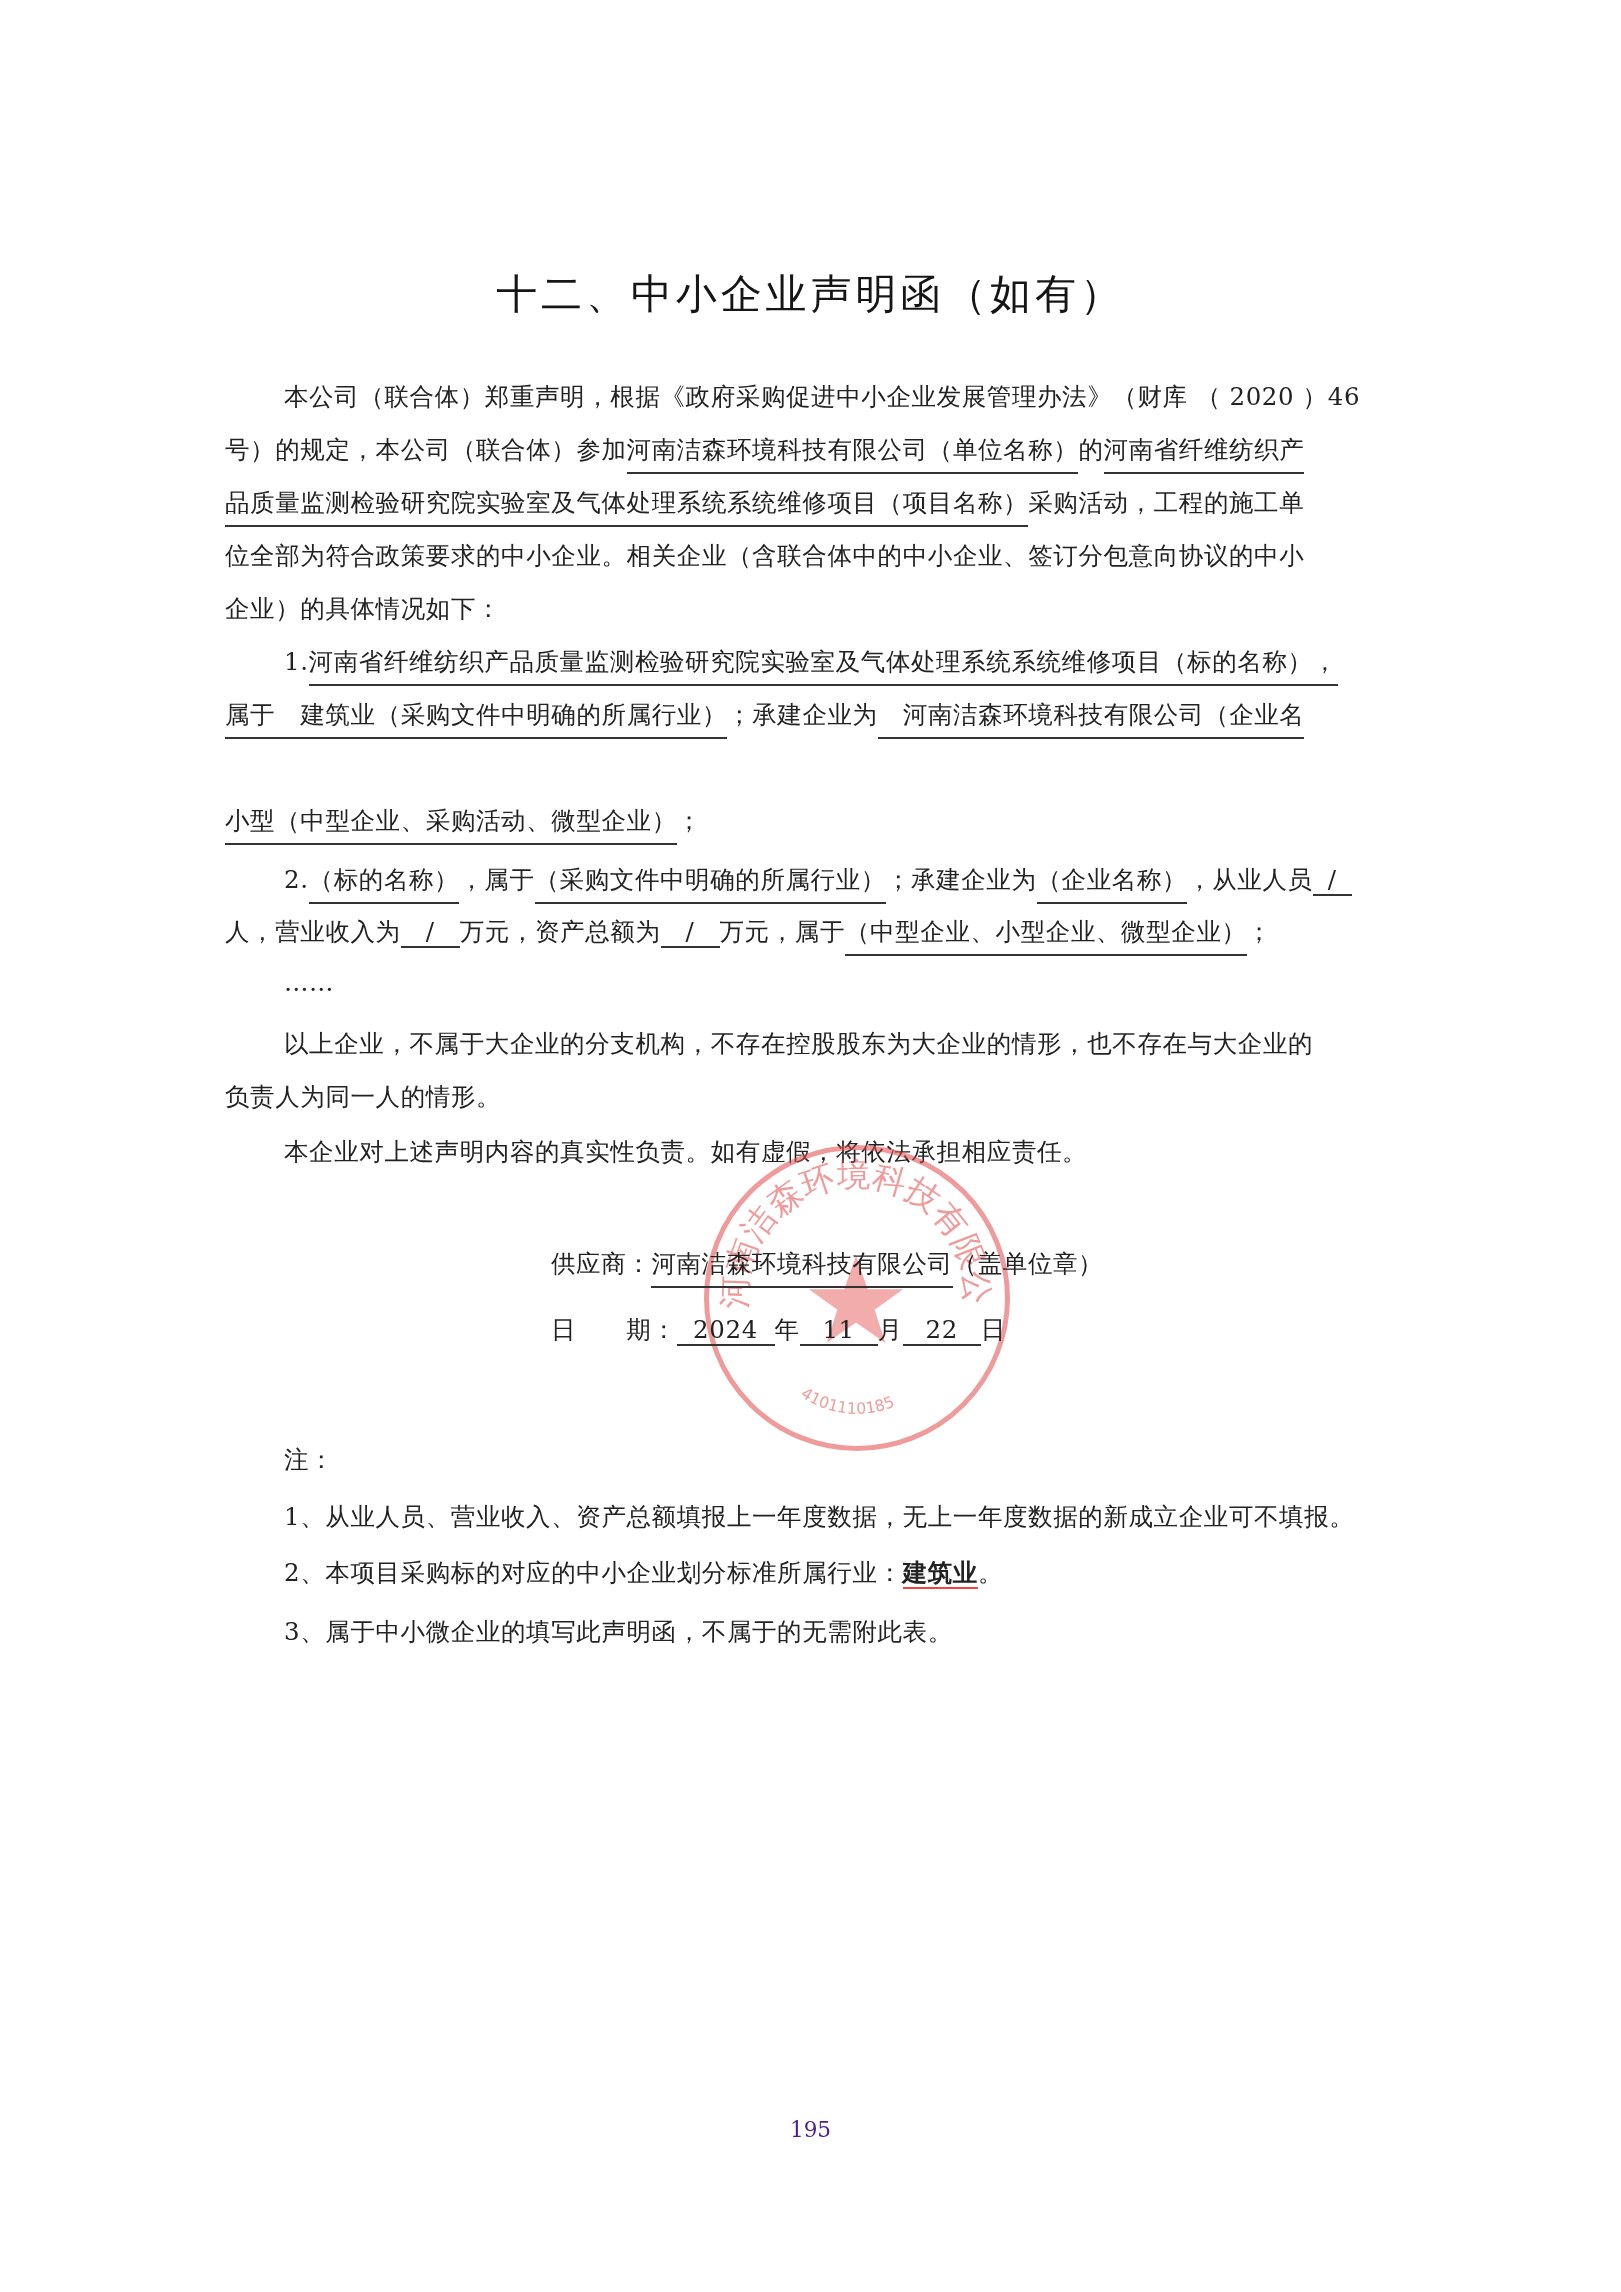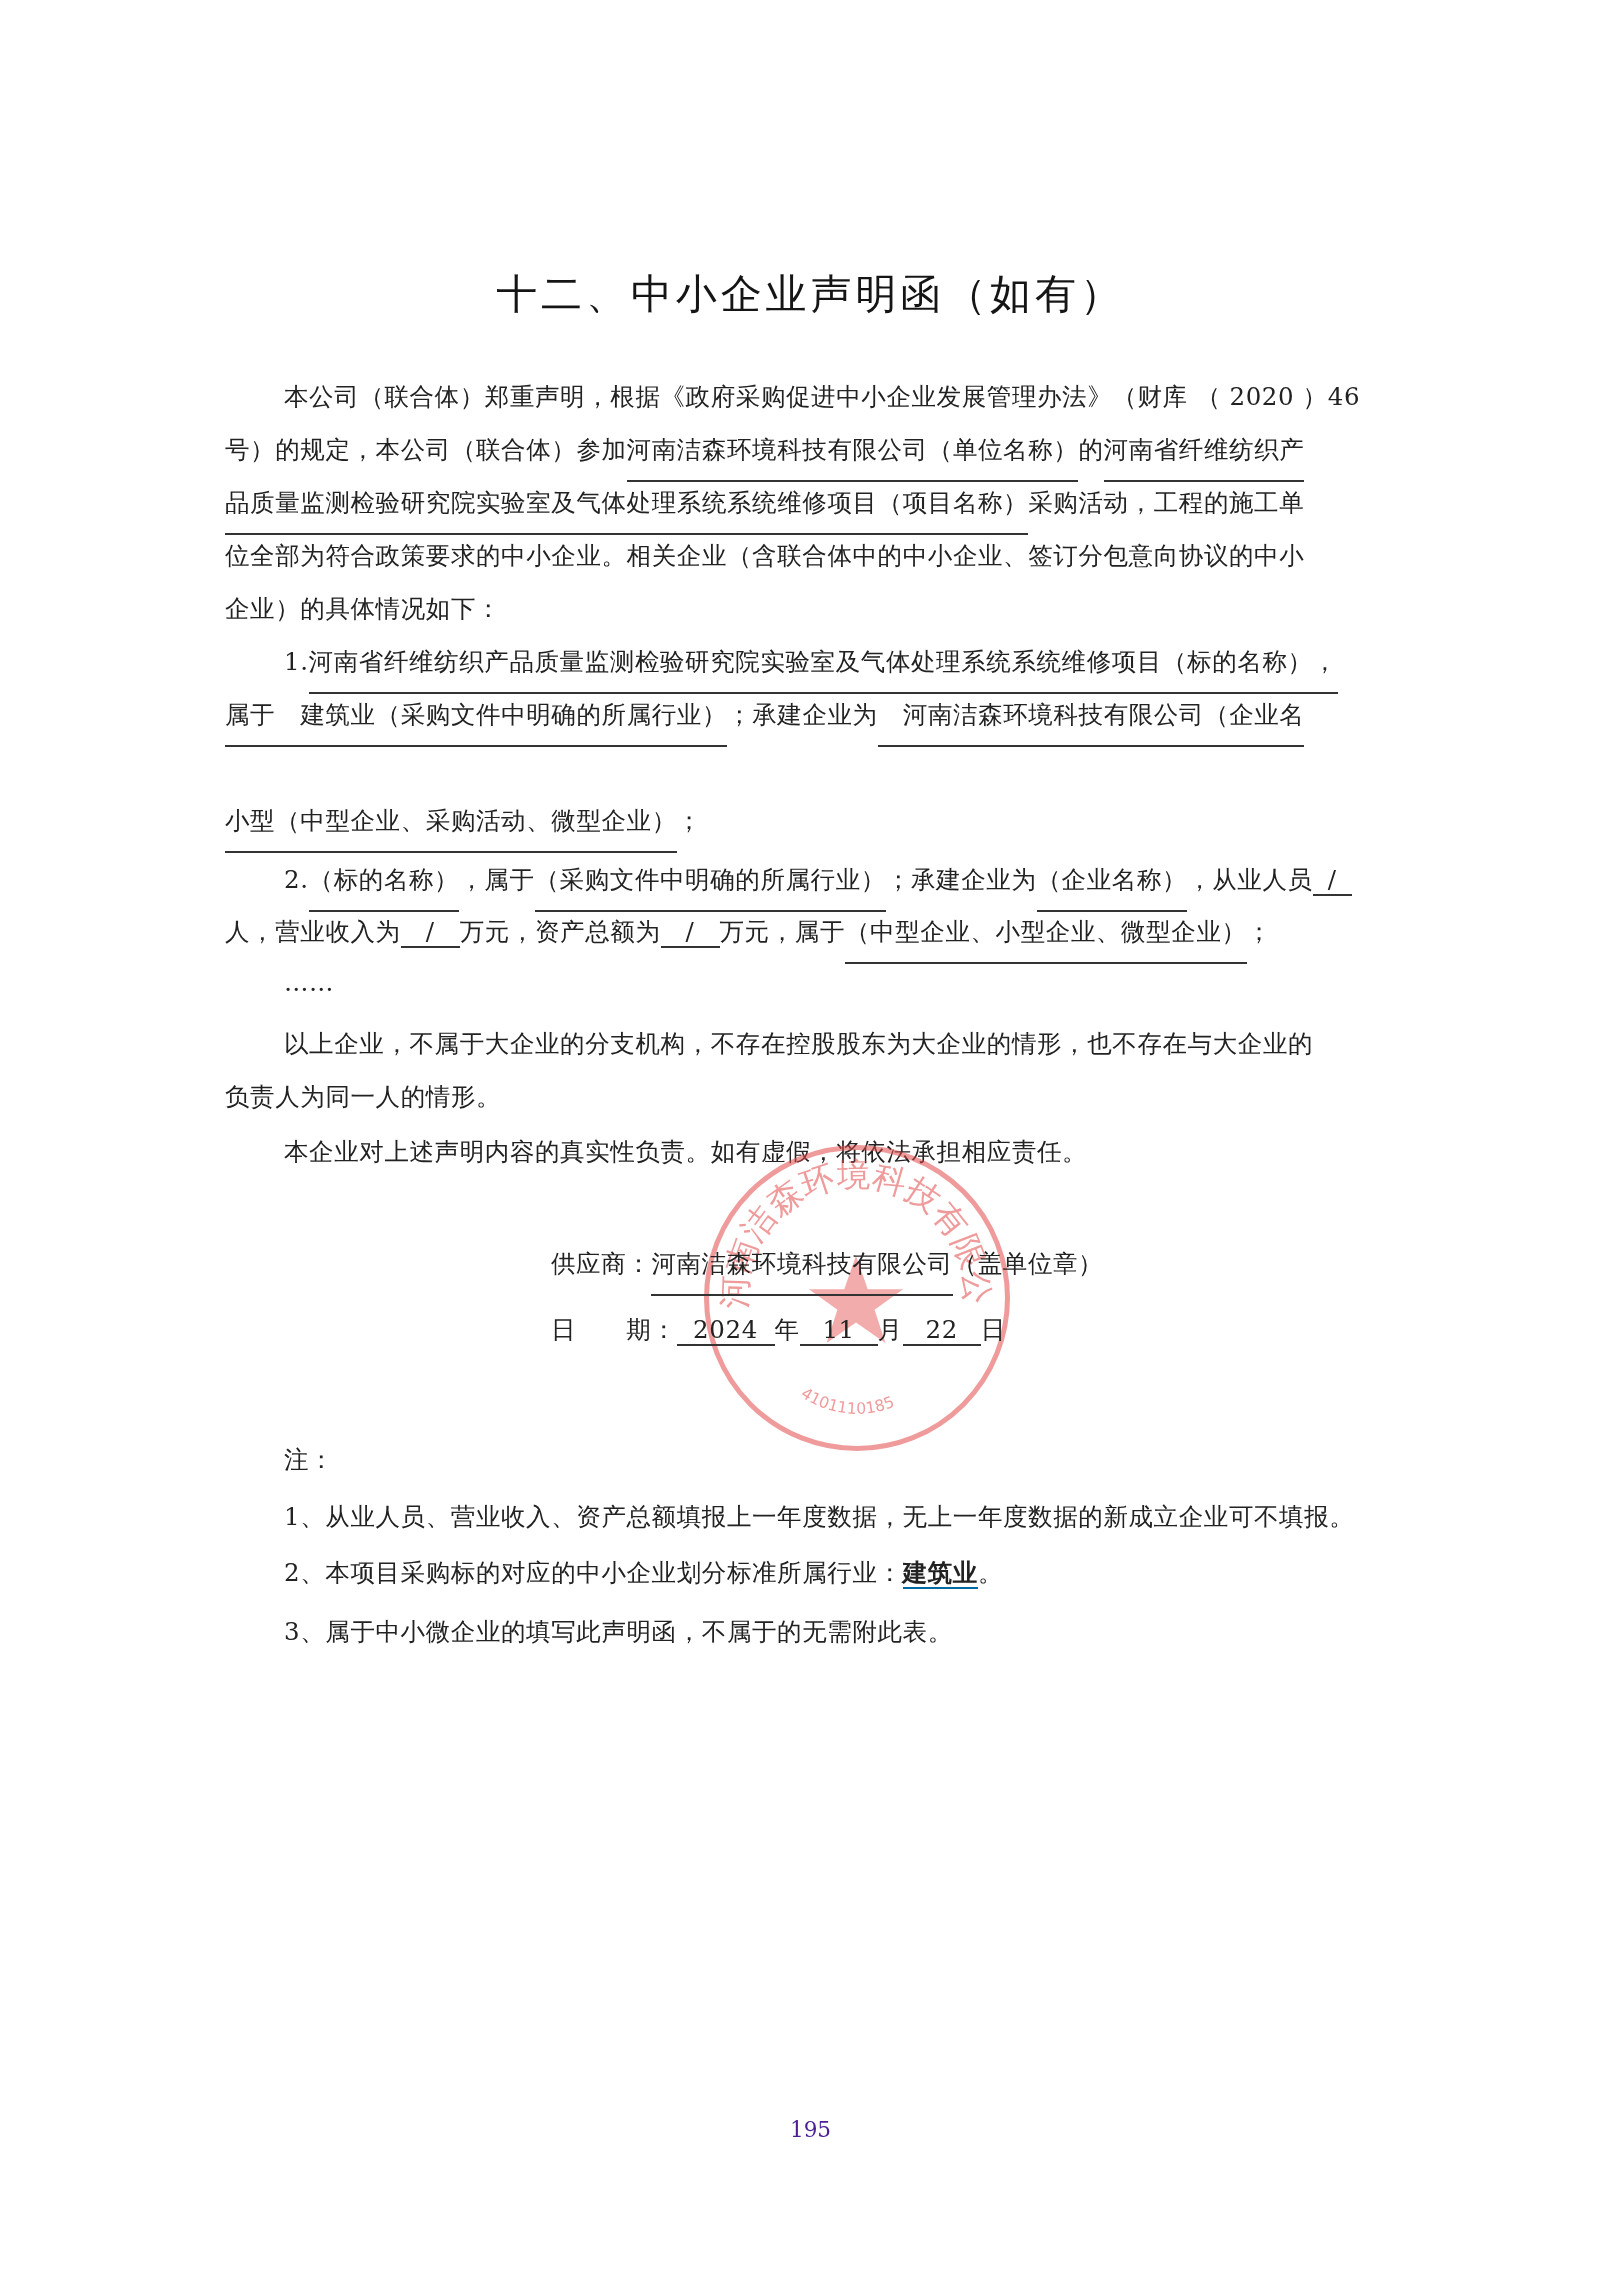--- a/index.html
+++ b/index.html
@@ -10,33 +10,33 @@
     }
     .page { position: absolute; left: 0; top: 0; width: 1621px; height: 2293px; }
     .title {
       position: absolute; left: 0; width: 1621px; top: 267px;
       text-align: center; font-size: 41px; letter-spacing: 3.9px; color: #151515;
     }
     .line {
       position: absolute; font-size: 24.5px; line-height: 33px; white-space: nowrap; color: #222;
       letter-spacing: 0.6px;
     }
-    .u { border-bottom: 2px solid #333; padding-bottom: 16px; }
+    .u { border-bottom: 2px solid #333; padding-bottom: 8px; }
     .blank { display: inline-block; border-bottom: 2px solid #333; text-align: center; line-height: 29px; }
     .stamp {
       position: absolute; left: 704px; top: 1145px; width: 306px; height: 306px;
       border-radius: 50%; border: 5.9px solid rgba(226, 72, 72, 0.55);
       box-sizing: border-box; pointer-events: none;
     }
     .stamp svg { position: absolute; left: 0; top: 0; }
     .pagenum {
       position: absolute; left: 0; width: 1621px; top: 2117px; text-align: center;
       font-size: 21.6px; color: #4c1d95;
     }
-    .bold-u { font-weight: bold; border-bottom: 2px solid #0369a1; }
+    .bold-u { font-weight: bold; border-bottom: 2px solid #ef4444; }
   </style>
 </head>
 <body>
 
 <div class="page">
 
   <div class="title">十二、中小企业声明函（如有）</div>
 
   <div class="line" style="left:284px; top:380px;">本公司（联合体）郑重声明，根据《政府采购促进中小企业发展管理办法》（财库 （ 2020 ）46</div>
   <div class="line" style="left:225px; top:433px;">

